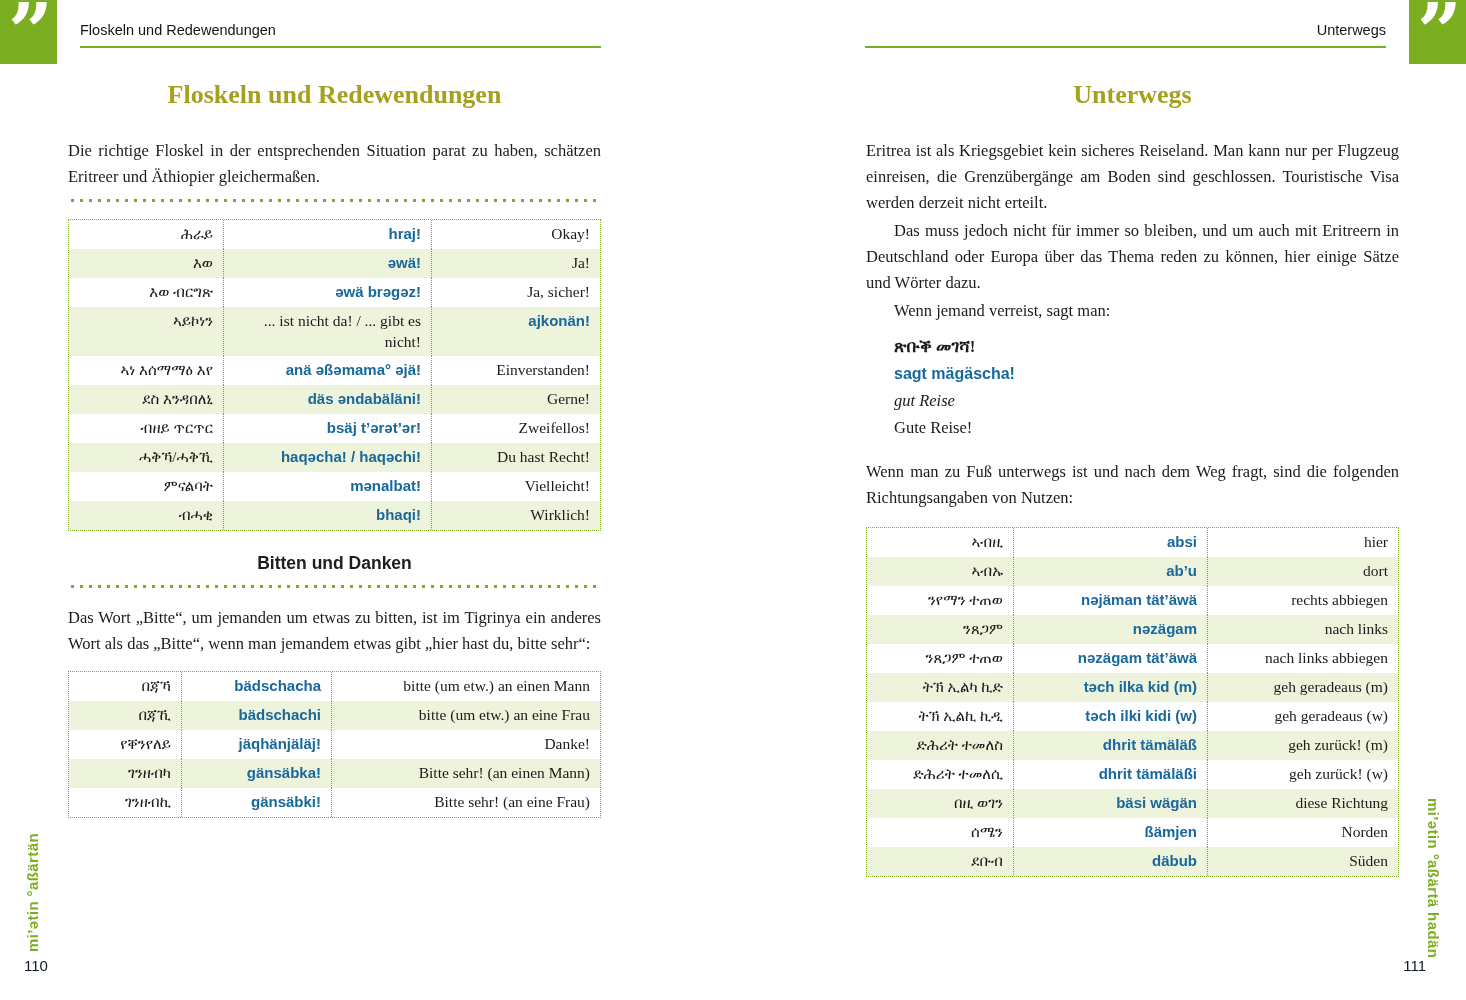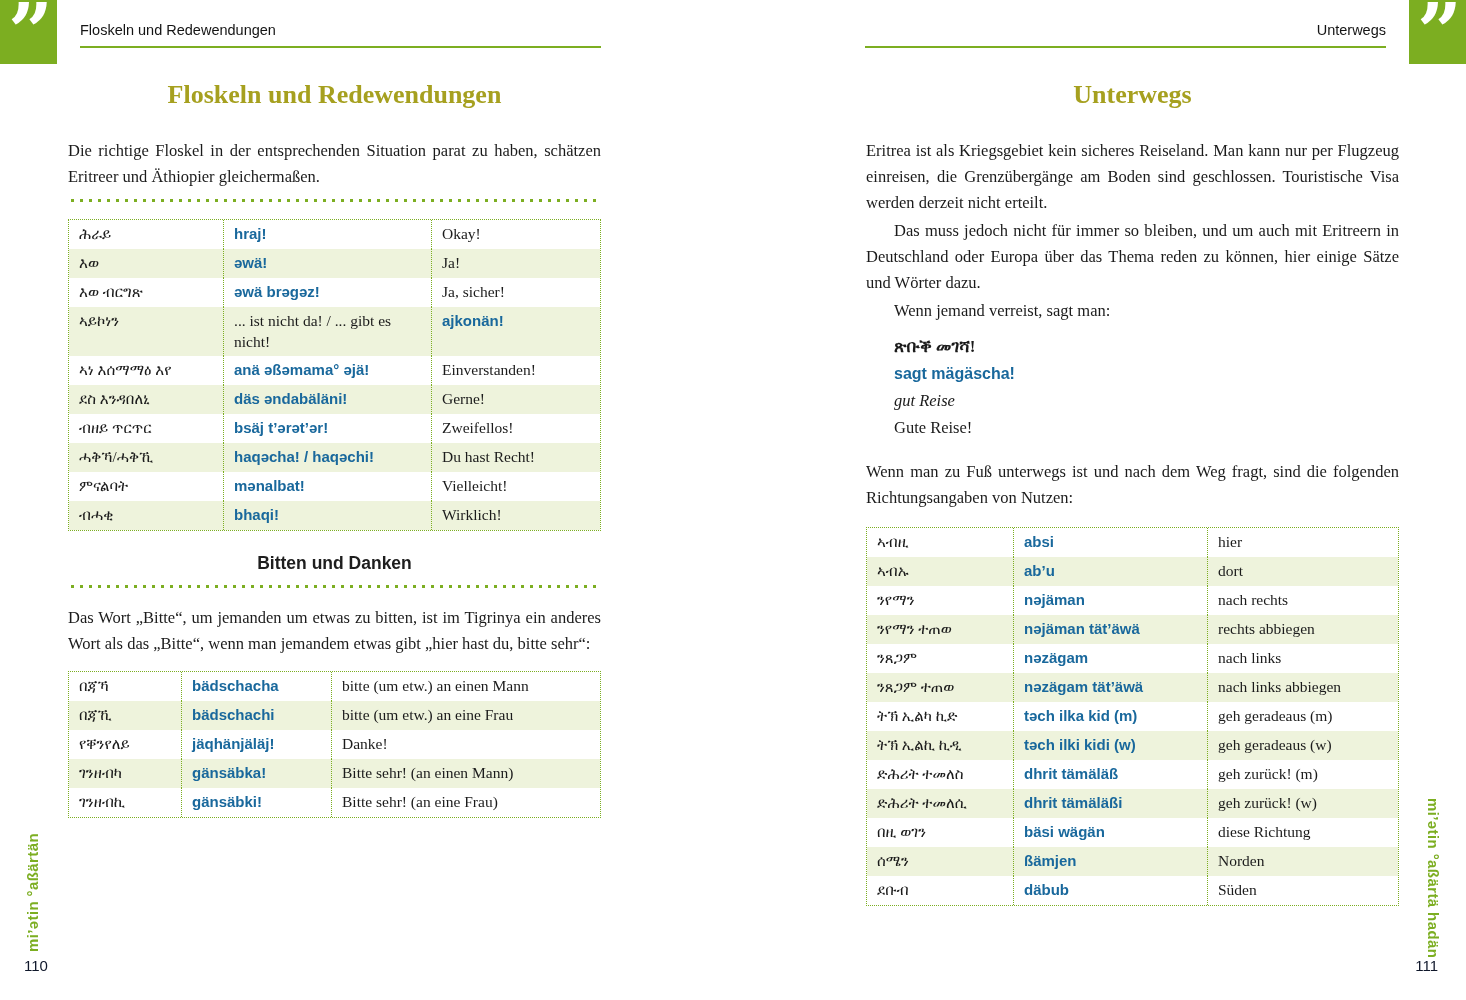--- a/index.html
+++ b/index.html
@@ -62,21 +62,21 @@
     text-align:center;margin:22px 0 10px;
   }
   .dots{
     height:5px;margin:4px 0 16px;
     background-image:radial-gradient(circle,var(--green) 1.7px,transparent 2px);
     background-size:9px 5px;background-repeat:repeat-x;background-position:0 center;
   }
 
   
   .ptable{border:1.5px dotted var(--green);margin-bottom:6px;}
-  .prow{display:grid;}
+  .prow{display:grid;text-align:right;}
   .t1 .prow{grid-template-columns:154px 208px 1fr;}
   .t2 .prow{grid-template-columns:112px 150px 1fr;}
   .t3 .prow{grid-template-columns:146px 194px 1fr;}
   div.prow:nth-of-type(even){background:var(--tint);}
   .cell{padding:4px 10px 4px 10px;line-height:20.5px;min-height:29px;}
   .cell + .cell{border-left:1.5px dotted var(--green);}
   .cell.tig{font-family:"Liberation Serif","DejaVu Serif",serif;font-size:15px;}
   .cell.tr{
     font-family:"Liberation Sans","DejaVu Sans",sans-serif;
     font-weight:bold;color:var(--blue);font-size:15px;
@@ -100,21 +100,21 @@
     font-weight:bold;font-size:15px;letter-spacing:.4px;
   }
   .mt-left{left:24px;bottom:48px;writing-mode:vertical-rl;transform:rotate(180deg);}
   .mt-right{right:24px;bottom:42px;writing-mode:vertical-rl;}
   .pagenum{
     position:absolute;bottom:26px;
     font-family:"Liberation Sans","DejaVu Sans",sans-serif;
     font-weight:normal;font-size:15px;color:#0f172a;
   }
   .pn-left{left:24px;}
-  .pn-right{right:28px;}
+  .pn-right{right:40px;}
 </style>
 </head>
 <body>
 
 <div class="spread">
 
   <div class="corner left-corner">
     <span class="q">”</span>
   </div>
   <div class="corner right-corner">
@@ -257,25 +257,20 @@
           <div class="cell tr">absi</div>
           <div class="cell de">hier</div>
         </div>
 
         <div class="prow">
           <div class="cell tig">ኣብኡ</div>
           <div class="cell tr">ab’u</div>
           <div class="cell de">dort</div>
         </div>
 
-        <div class="prow">
-          <div class="cell tig">ንየማን</div>
-          <div class="cell tr">nəjäman</div>
-          <div class="cell de">nach rechts</div>
-        </div>
 
         <div class="prow">
           <div class="cell tig">ንየማን ተጠወ</div>
           <div class="cell tr">nəjäman tät’äwä</div>
           <div class="cell de">rechts abbiegen</div>
         </div>
 
         <div class="prow">
           <div class="cell tig">ንጸጋም</div>
           <div class="cell tr">nəzägam</div>

